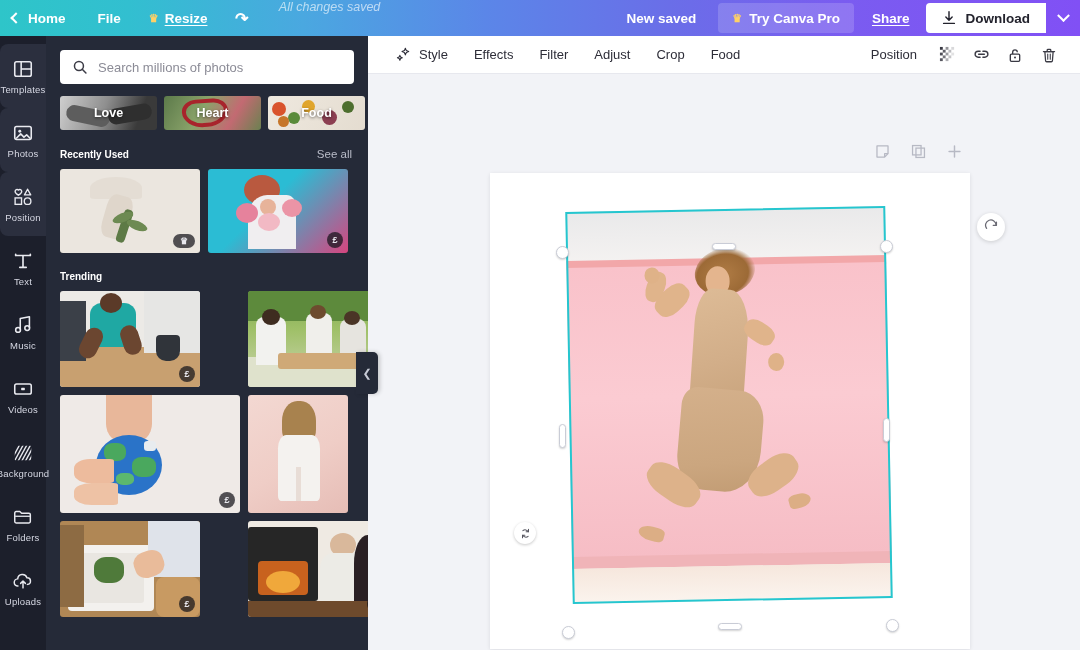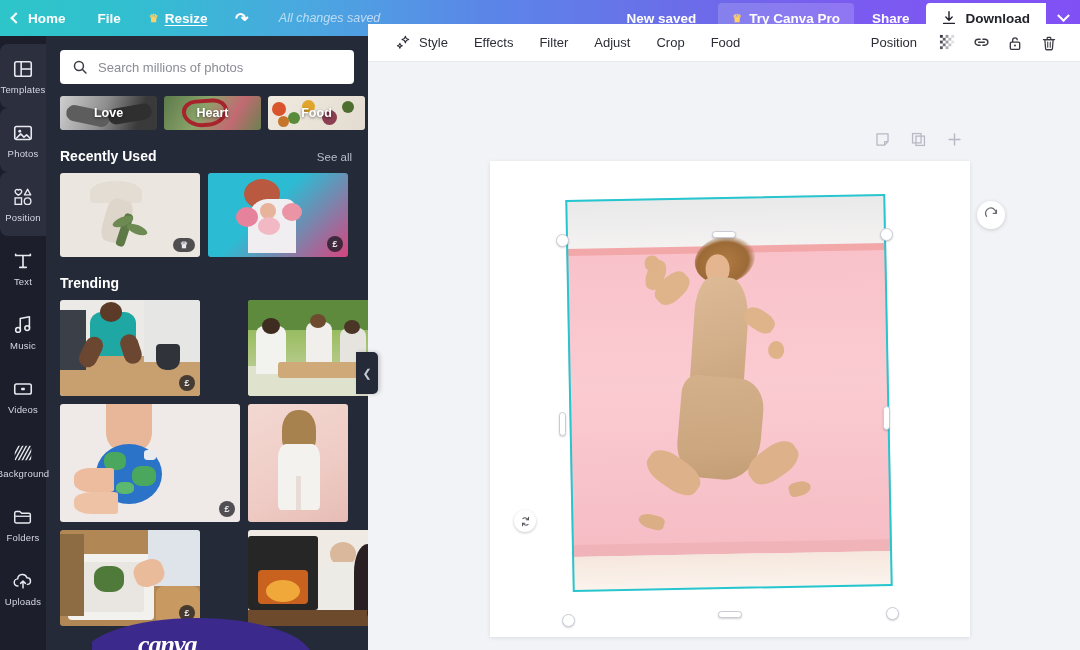--- a/index.html
+++ b/index.html
@@ -10,21 +10,21 @@
     background: #f2f3f7;
   }
   #app { position: relative; width: 1080px; height: 650px; }
 
   
   .topbar {
     position: absolute; top: 0; left: 0; width: 1080px; height: 36px;
     background: linear-gradient(90deg,#2ec5c9 0%,#32bfd0 12%,#4aa8e0 28%,#5b86e8 45%,#6a6ee8 62%,#7a5cf0 78%,#8150f5 100%);
     display: flex; align-items: center; color: #fff;
   }
-  .tb-left { display: flex; align-items: center; height: 100%; }
+  .tb-left { display: flex; align-items: flex-start; height: 100%; }
   .tb-item {
     display: flex; align-items: center; gap: 6px;
     font-size: 13.5px; font-weight: bold; color: #fff;
     padding: 0 14px; height: 100%; cursor: pointer; white-space: nowrap;
   }
   .tb-item.home { padding-left: 12px; padding-right: 18px; }
   .chev-left {
     display: inline-block; width: 8px; height: 8px;
     border-left: 2px solid #fff; border-bottom: 2px solid #fff;
     transform: rotate(45deg); margin-right: 2px;
@@ -111,21 +111,21 @@
   .chip .chip-bg { position:absolute; inset:0; }
   .chip span.lbl {
     position: relative; z-index: 2; color: #fff; font-size: 12.5px;
     font-weight: bold; text-shadow: 0 1px 3px rgba(0,0,0,.55);
   }
 
   .sec-head {
     display: flex; align-items: baseline; justify-content: space-between;
     padding: 18px 16px 9px 14px;
   }
-  .sec-title { font-size: 14px; font-weight: bold; color: #fff; }
+  .sec-title { font-size: 10px; font-weight: bold; color: #fff; }
   .sec-link { font-size: 11.5px; color: #b9bcc8; cursor: pointer; }
 
   .grid2 { padding: 0 14px; display: flex; gap: 8px; }
   .thumb {
     position: relative; border-radius: 3px; overflow: hidden; cursor: pointer;
     background: #333; flex: none;
   }
   .thumb .img { position: absolute; inset: 0; }
   .badge {
     position: absolute; right: 5px; bottom: 5px; width: 16px; height: 16px;
@@ -155,21 +155,21 @@
     background: #3b2a8c; border-radius: 50% 50% 0 0 / 40px 40px 0 0;
   }
   .promo-txt {
     position: absolute; left: 46px; top: 16px; color: #fff;
     font-size: 26px; font-style: italic; font-weight: bold;
     font-family: "Liberation Serif", serif; letter-spacing: -1px;
   }
 
   
   .editor {
-    position: absolute; top: 24px; left: 368px; width: 712px; height: 614px;
+    position: absolute; top: 36px; left: 368px; width: 712px; height: 614px;
     background: #f2f3f7;
   }
   .imgbar {
     height: 38px; background: #fff; display: flex; align-items: center;
     padding: 0 14px; border-bottom: 1px solid #e7e8ee;
   }
   .ib-item {
     display: flex; align-items: center; gap: 6px;
     font-size: 13px; color: #2d2d38; padding: 0 13px; height: 100%;
     cursor: pointer; white-space: nowrap;
@@ -553,24 +553,20 @@
             <div class="sk" style="left:82px;top:12px;width:26px;height:24px;background:#d9b89b;border-radius:50%"></div>
             <div class="sk" style="left:72px;top:32px;width:44px;height:52px;background:#ecebe6;border-radius:30% 30% 4% 4%"></div>
             <div class="sk" style="left:106px;top:14px;width:34px;height:70px;background:#2a2024;border-radius:40% 10% 0 0"></div>
             <div class="sk" style="left:0;top:80px;width:140px;height:16px;background:#6e4a2c"></div>
           </div>
           <div class="badge">£</div>
         </div>
       </div>
     </div>
 
-    <div class="promo">
-      <div class="promo-shape"></div>
-      <div class="promo-txt">canva</div>
-    </div>
   </div>
 
   <div class="collapse-tab">
     <span>❮</span>
   </div>
 
   <div class="editor">
 
     <div class="imgbar">
       <div class="ib-item">

